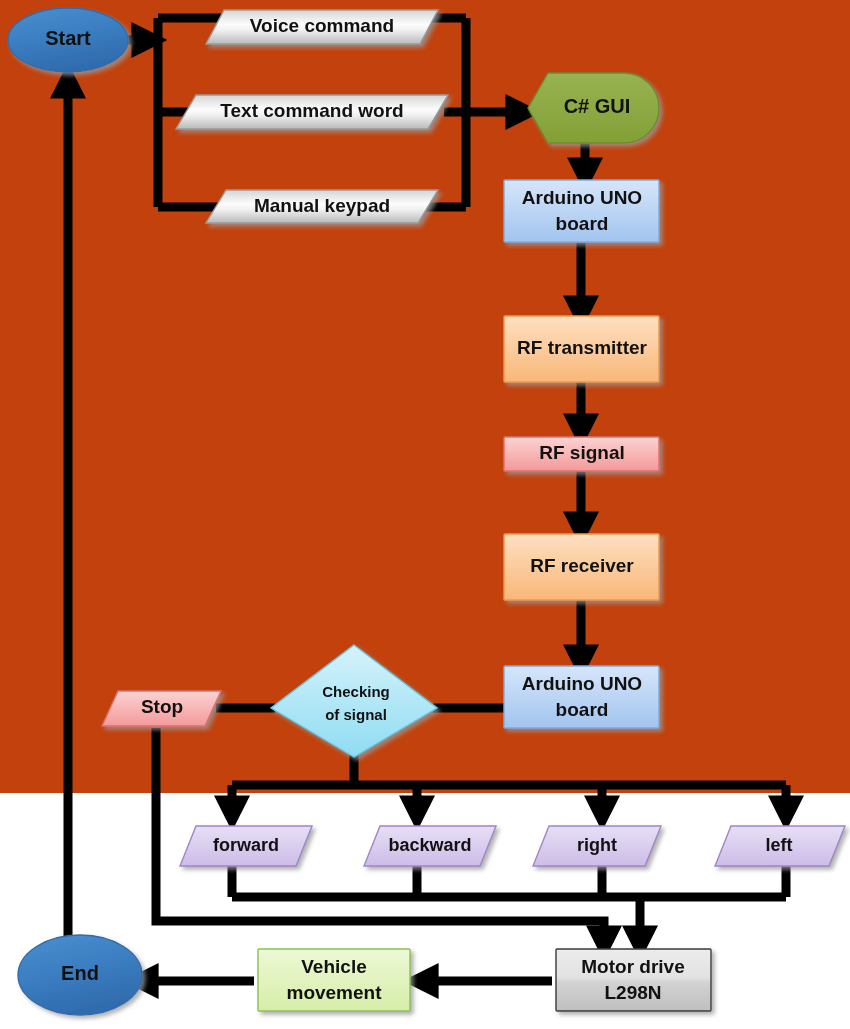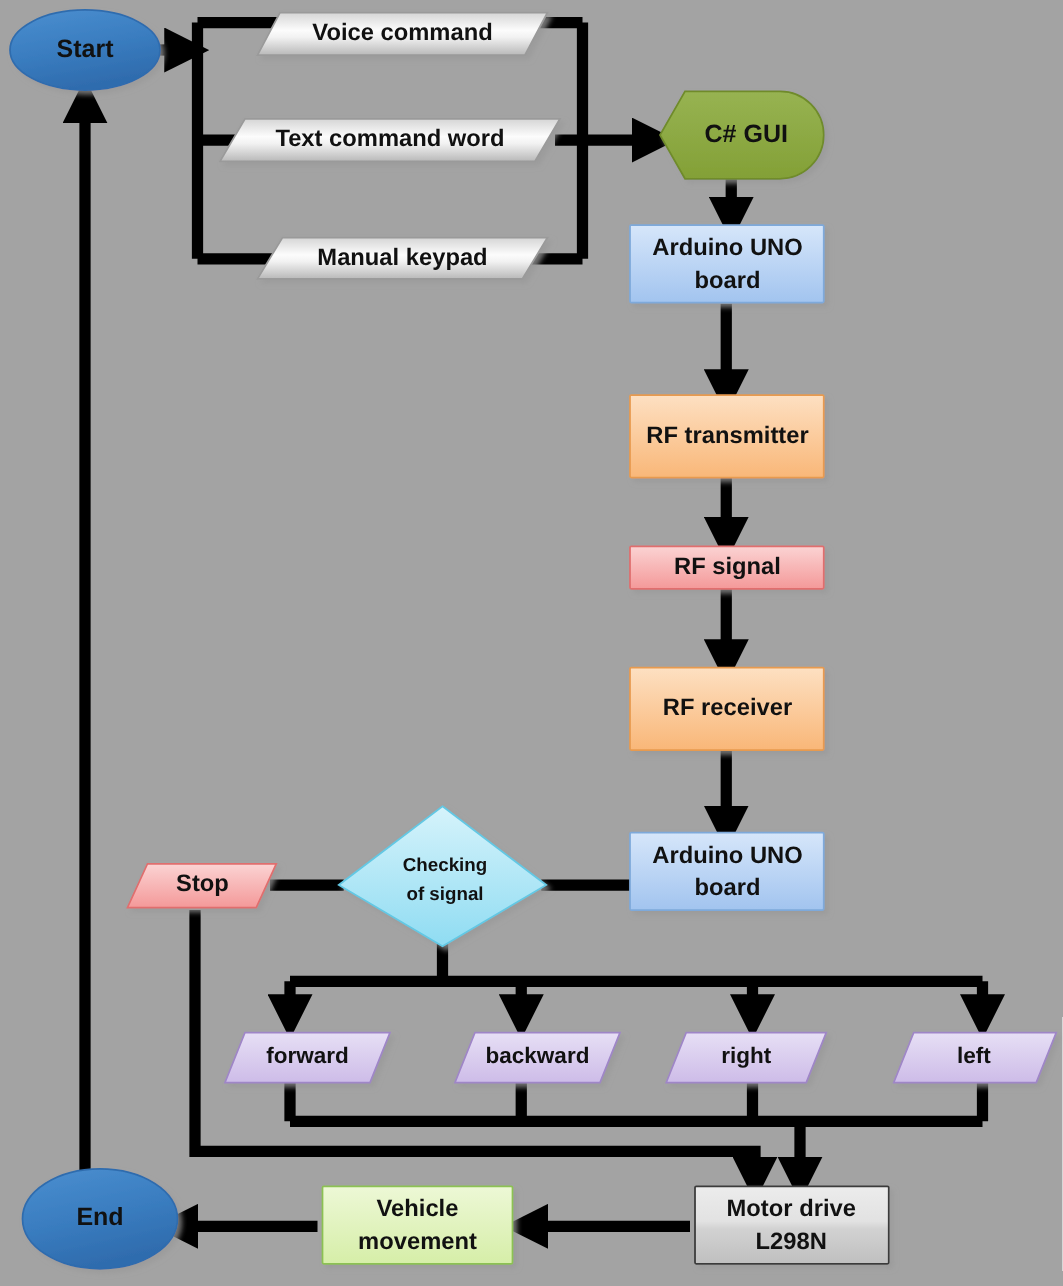--- a/index.html
+++ b/index.html
@@ -1,18 +1,18 @@
 <!DOCTYPE html>
 <html><head>
 <meta charset="utf-8">
 <style>
   html,body{margin:0;padding:0;background:#ffffff;}
   body{width:850px;height:1029px;overflow:hidden;
        font-family:"Liberation Sans","DejaVu Sans",sans-serif;}
-  #stage{position:relative;width:850px;height:1029px;background:#a3a3a3;}
+  #stage{position:relative;width:850px;height:793px;background:#c2410c;}
   svg.diagram{position:absolute;left:0;top:0;width:850px;height:1029px;}
   .lbl{font-family:"Liberation Sans","DejaVu Sans",sans-serif;
        font-weight:bold;fill:#111111;text-anchor:middle;dominant-baseline:middle;}
   .t20{font-size:20px;}
   .t19{font-size:19px;}
   .t18{font-size:18px;}
   .t15{font-size:15px;}
   .conn{stroke:#000000;stroke-width:9;fill:none;stroke-linecap:butt;stroke-linejoin:miter;}
   .shp{stroke-width:1.4;}
 </style>

